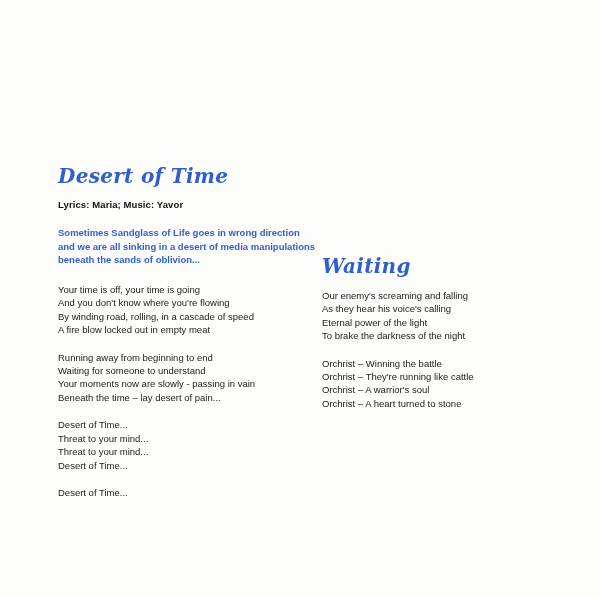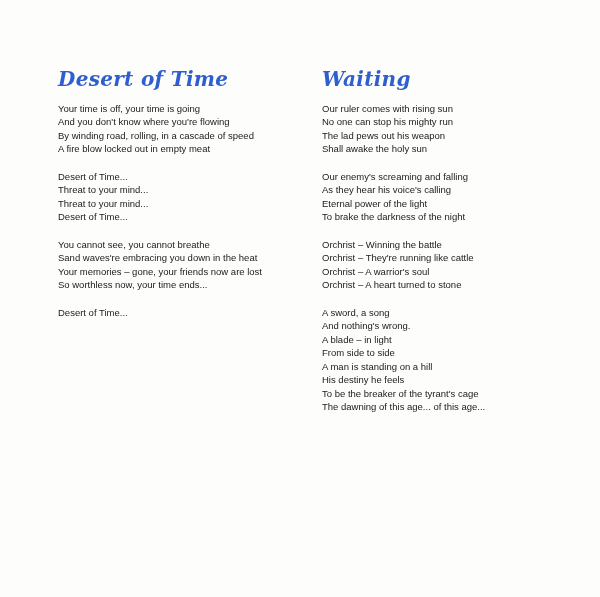--- a/index.html
+++ b/index.html
@@ -21,20 +21,21 @@
   }
   .columns {
     position: absolute;
     left: 0;
     top: 0;
     width: 600px;
     height: 597px;
     display: flex;
     box-sizing: border-box;
     padding: 68px 18px 0 58px;
+    align-items: center;
   }
   .col {
     width: 258px;
     box-sizing: border-box;
   }
   .col.right {
     padding-left: 6px;
   }
   .song-title {
     font-family: "DejaVu Serif", serif;
@@ -75,58 +76,48 @@
   }
 </style>
 </head>
 <body>
 
 <div class="page">
   <div class="columns">
 
     <div class="col left">
       <h1 class="song-title">Desert of Time</h1>
+      <div class="credits">Lyrics: Maria; Music: Yavor</div>
+      <div class="intro">Sometimes Sandglass of Life goes in wrong direction and we are all sinking in a desert of media manipulations beneath the sands of oblivion...</div>
       <div class="lyrics-body">
         <p class="stanza">Your time is off, your time is going
 And you don't know where you're flowing
 By winding road, rolling, in a cascade of speed
 A fire blow locked out in empty meat</p>
+        <p class="stanza">Running away from beginning to end
+Waiting for someone to understand
+Your moments now are slowly - passing in vain
+Beneath the time – lay desert of pain...</p>
         <p class="stanza">Desert of Time...
 Threat to your mind...
 Threat to your mind...
 Desert of Time...</p>
-        <p class="stanza">You cannot see, you cannot breathe
-Sand waves're embracing you down in the heat
-Your memories – gone, your friends now are lost
-So worthless now, your time ends...</p>
         <p class="stanza">Desert of Time...</p>
       </div>
     </div>
 
     <div class="col right">
       <h1 class="song-title">Waiting</h1>
       <div class="lyrics-body">
-        <p class="stanza">Our ruler comes with rising sun
-No one can stop his mighty run
-The lad pews out his weapon
-Shall awake the holy sun</p>
         <p class="stanza">Our enemy's screaming and falling
 As they hear his voice's calling
 Eternal power of the light
 To brake the darkness of the night</p>
         <p class="stanza">Orchrist – Winning the battle
 Orchrist – They're running like cattle
 Orchrist – A warrior's soul
 Orchrist – A heart turned to stone</p>
-        <p class="stanza">A sword, a song
-And nothing's wrong.
-A blade – in light
-From side to side
-A man is standing on a hill
-His destiny he feels
-To be the breaker of the tyrant's cage
-The dawning of this age... of this age...</p>
 
       </div>
     </div>
 
   </div>
 </div>
 
 </body></html>

